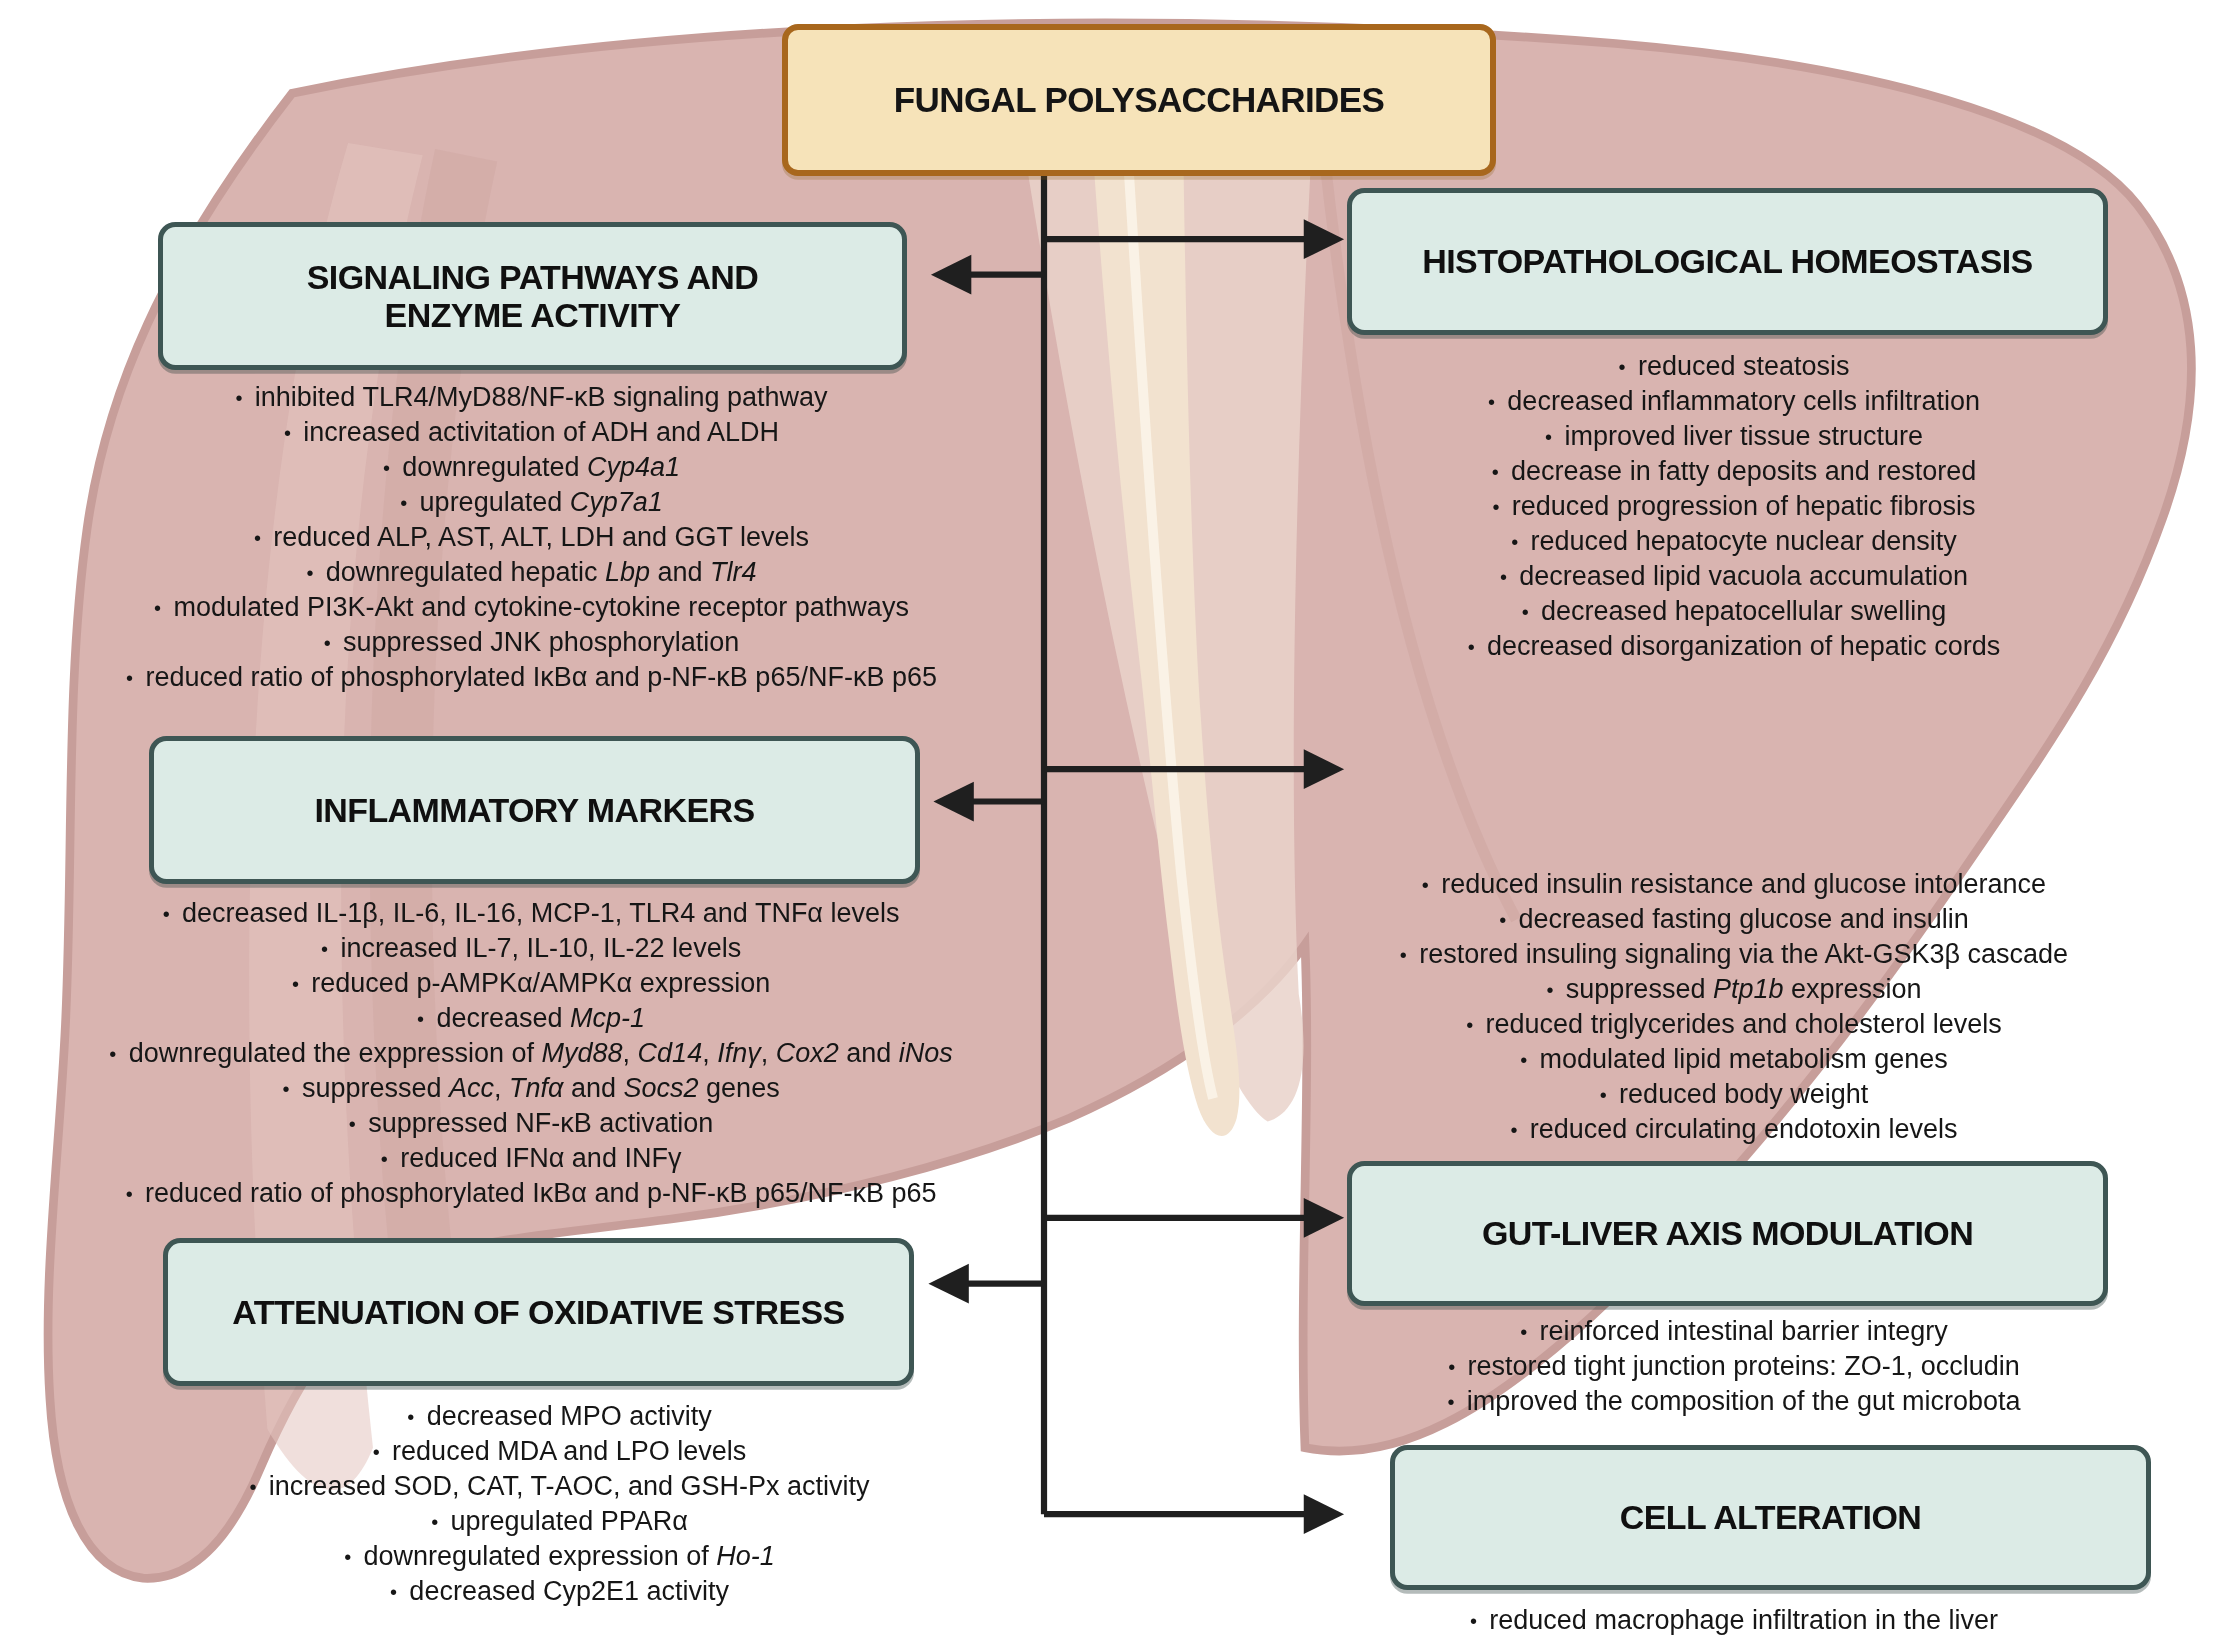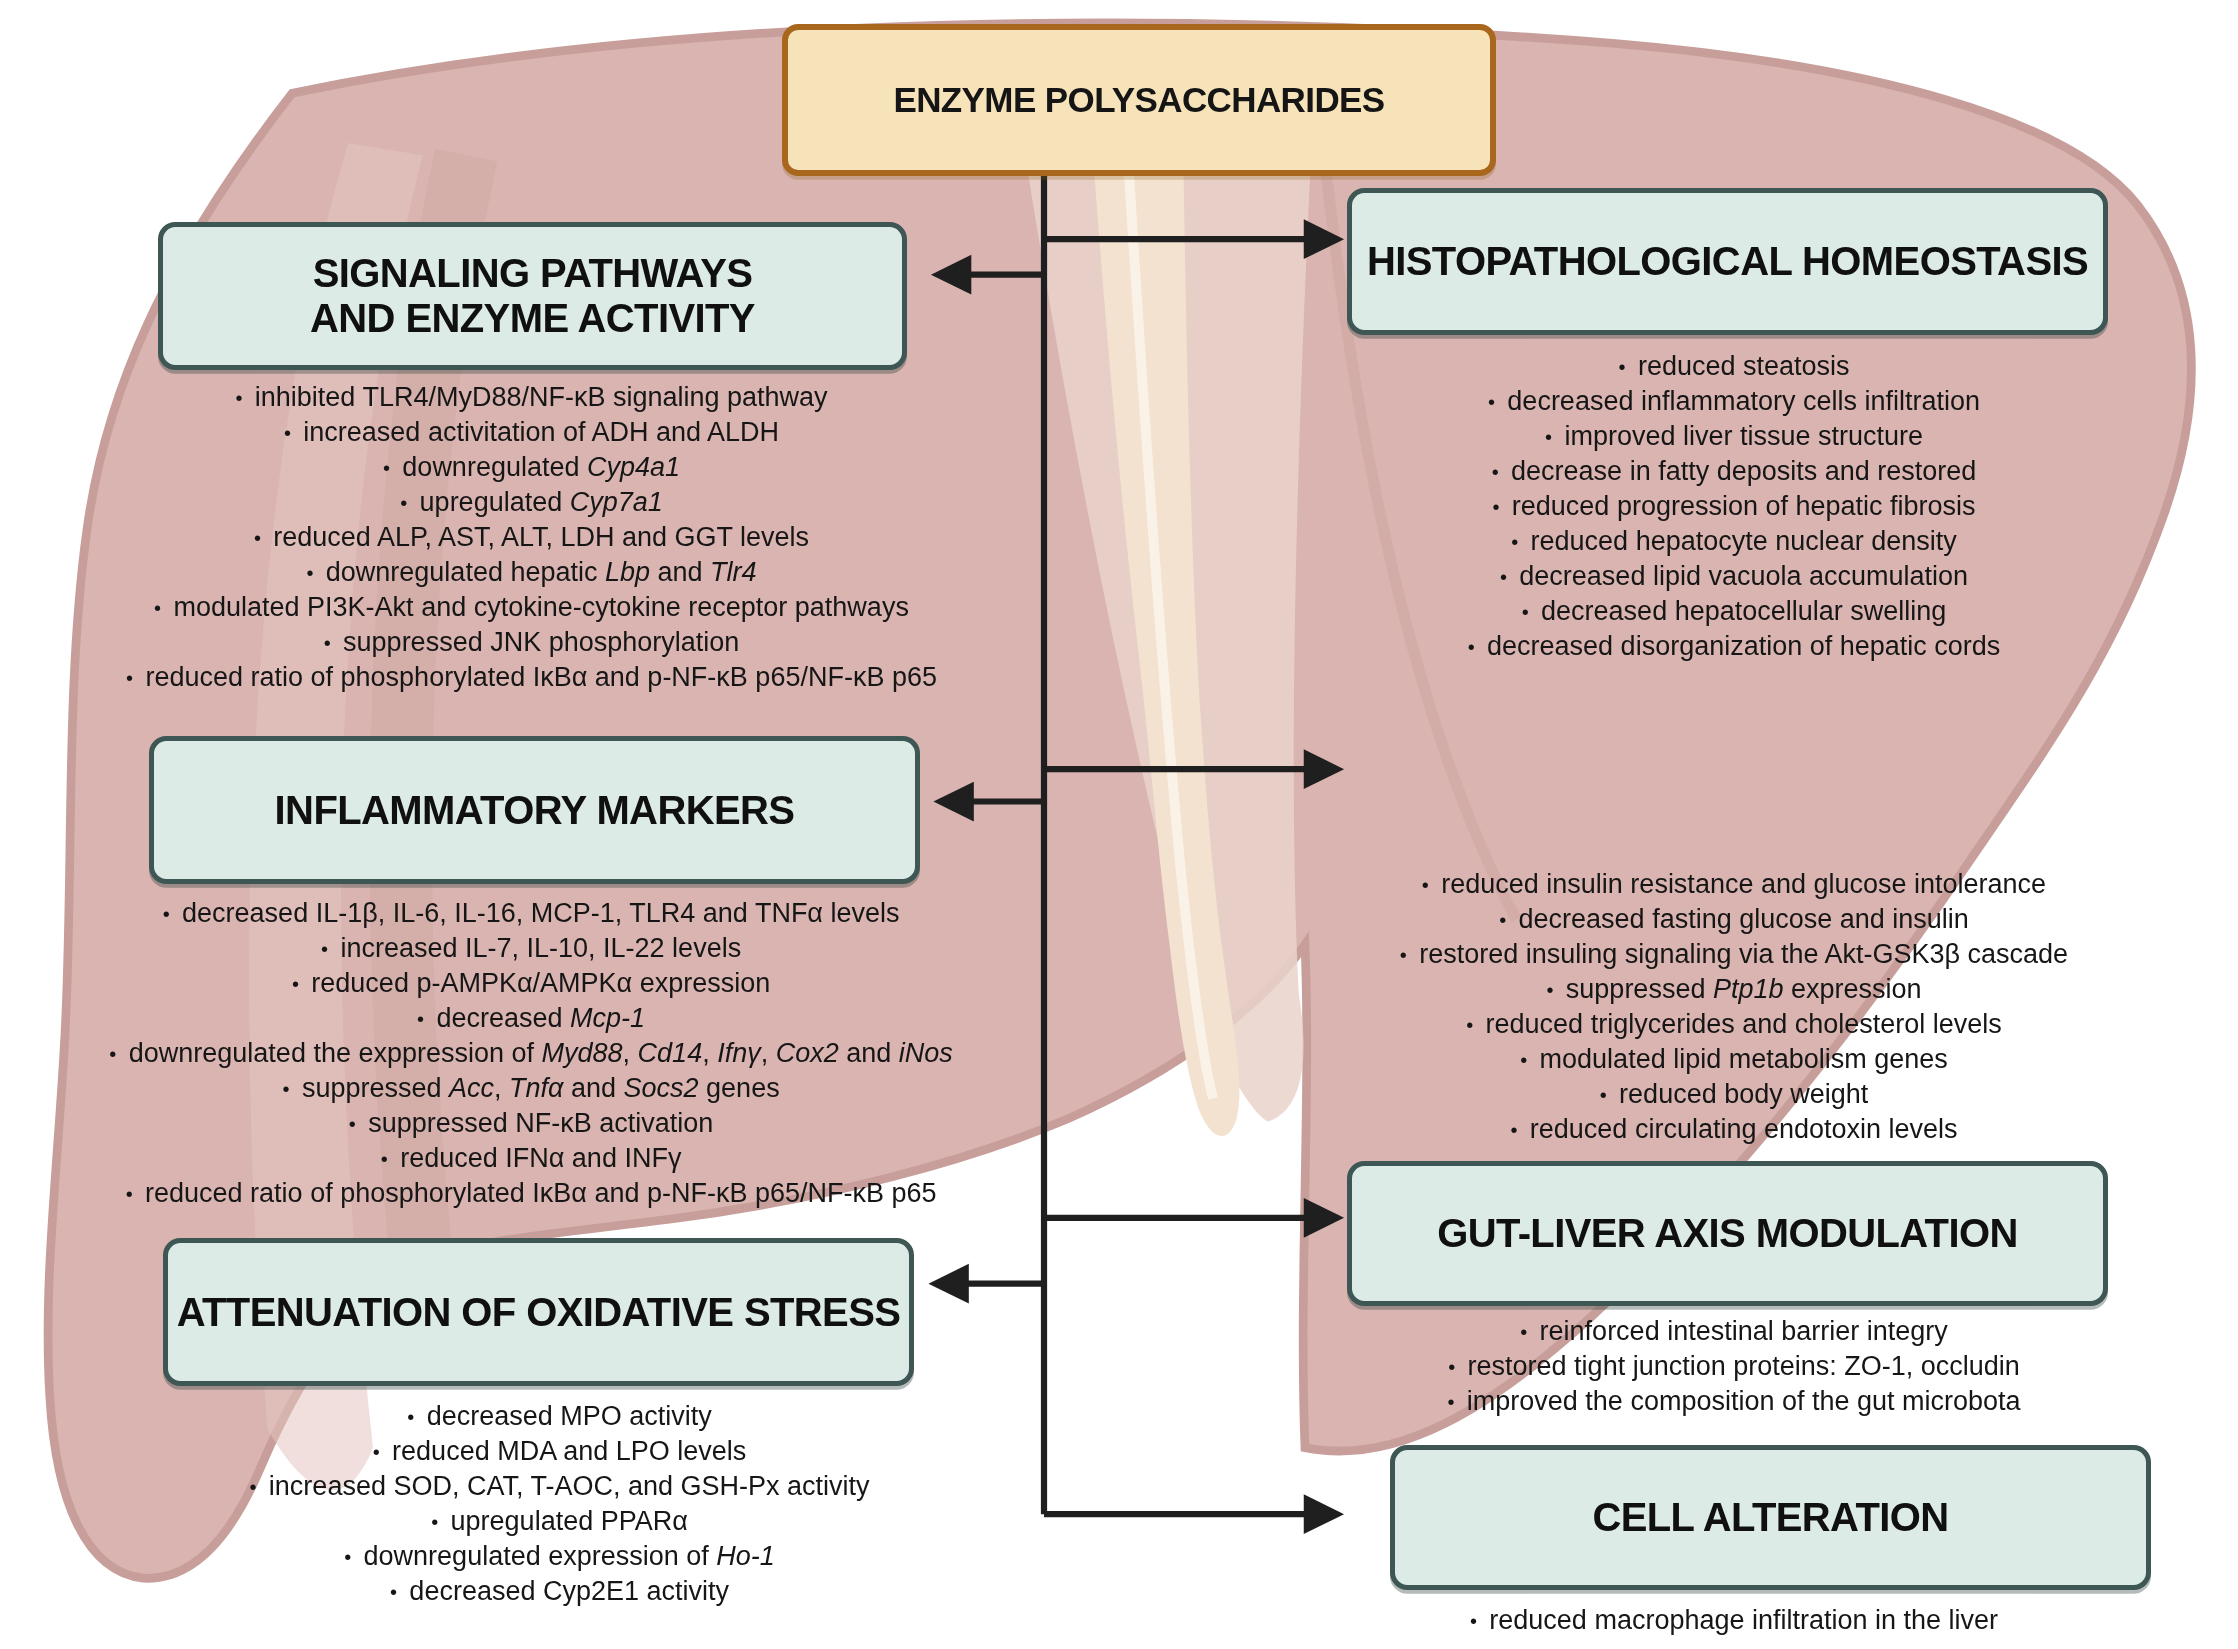--- a/index.html
+++ b/index.html
@@ -17,21 +17,21 @@
     position:absolute;
     z-index:5;
     background:var(--box_fill);
     border:5.6px solid var(--box_border);
     border-radius:17.4px;
     display:flex;align-items:center;justify-content:center;
     box-shadow:0 3.7px 0 rgba(40,60,58,.35);
   }
   .node-box .heading{
     font-weight:bold;
-    font-size:40px;
+    font-size:34px;
     line-height:1.12;
     letter-spacing:-0.6px;
     text-align:center;
     color:#101010;
   }
   #title-box{
     position:absolute;z-index:6;
     background:var(--title_fill);
     border:6.2px solid var(--title_border);
     border-radius:16px;
@@ -126,21 +126,21 @@
       <polygon points="1498,442 1563,410 1563,474"></polygon>
       <polygon points="2163,1238 2098,1206 2098,1270"></polygon>
       <polygon points="1502,1290 1567,1258 1567,1322"></polygon>
       <polygon points="2163,1960 2098,1928 2098,1992"></polygon>
       <polygon points="1494,2066 1559,2034 1559,2098"></polygon>
       <polygon points="2163,2437 2098,2405 2098,2469"></polygon>
     </g>
   </svg>
 
   <div id="title-box" style="left:782px; top:23.6px; width:702px; height:140px;">
-    <div class="heading">ENZYME POLYSACCHARIDES</div>
+    <div class="heading">FUNGAL POLYSACCHARIDES</div>
   </div>
 
   <div class="node-box" style="left:158px; top:222px; width:739px; height:138px;">
     <div class="heading" style="max-width:522px;">SIGNALING PATHWAYS AND ENZYME ACTIVITY</div>
   </div>
   <div class="bullets" style="left:25px; top:380px; width:1013px;">
       <div class="bullet-line">
         <span class="dot">•</span>
         <span>inhibited TLR4/MyD88/NF-κB signaling pathway</span>
       </div>

